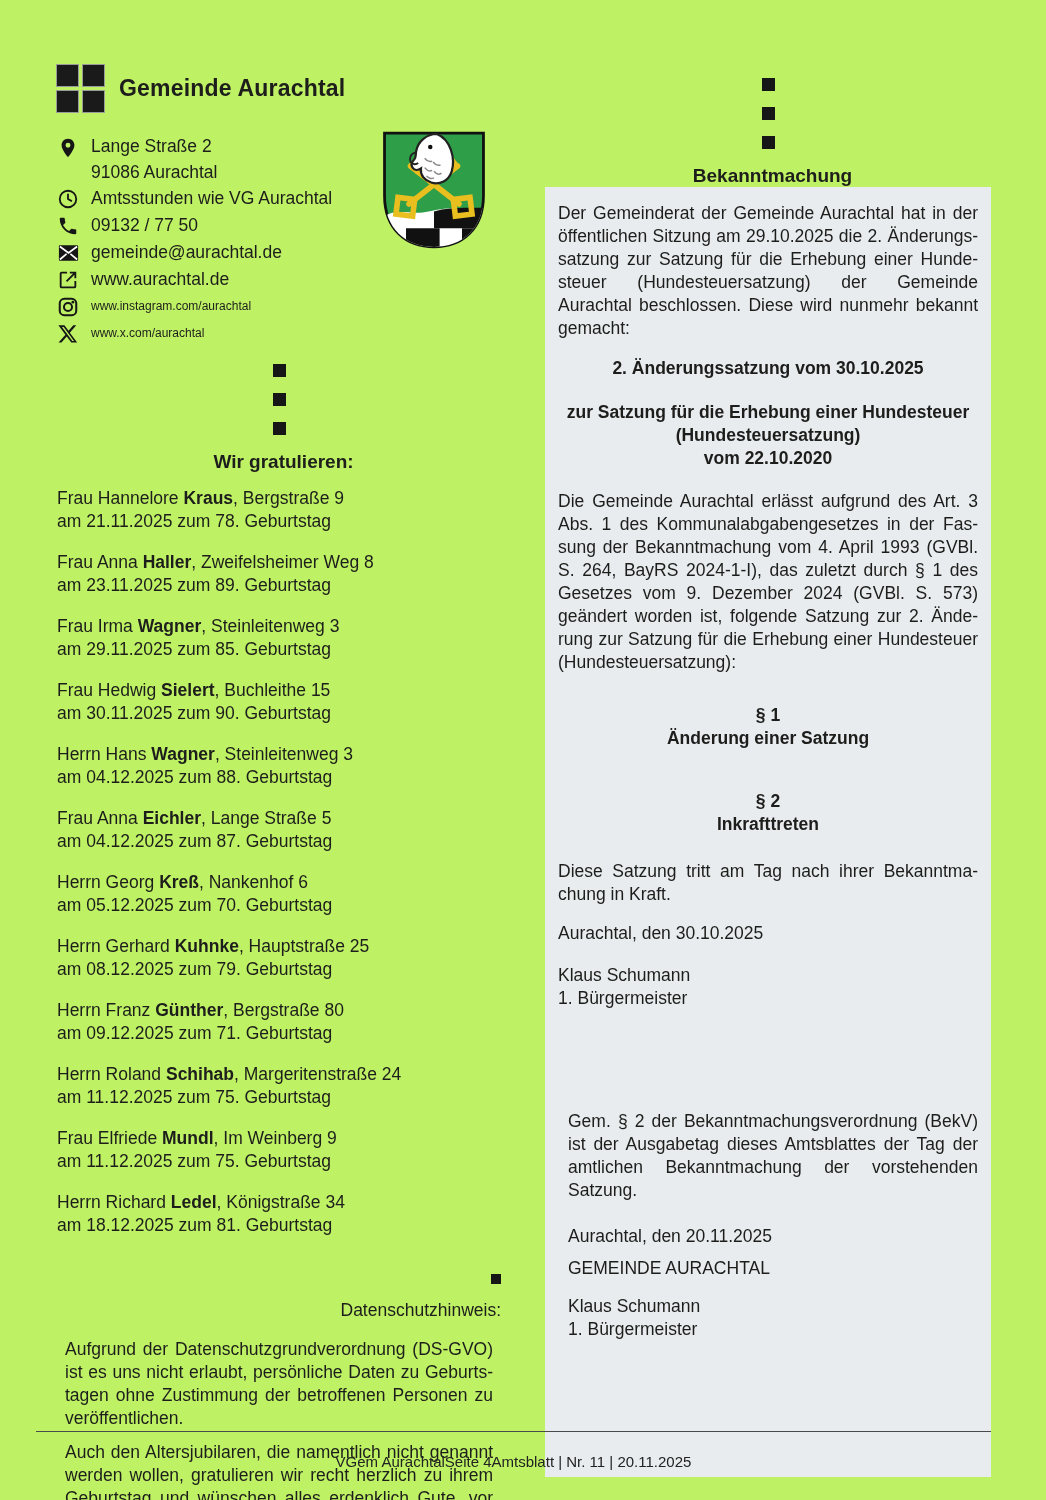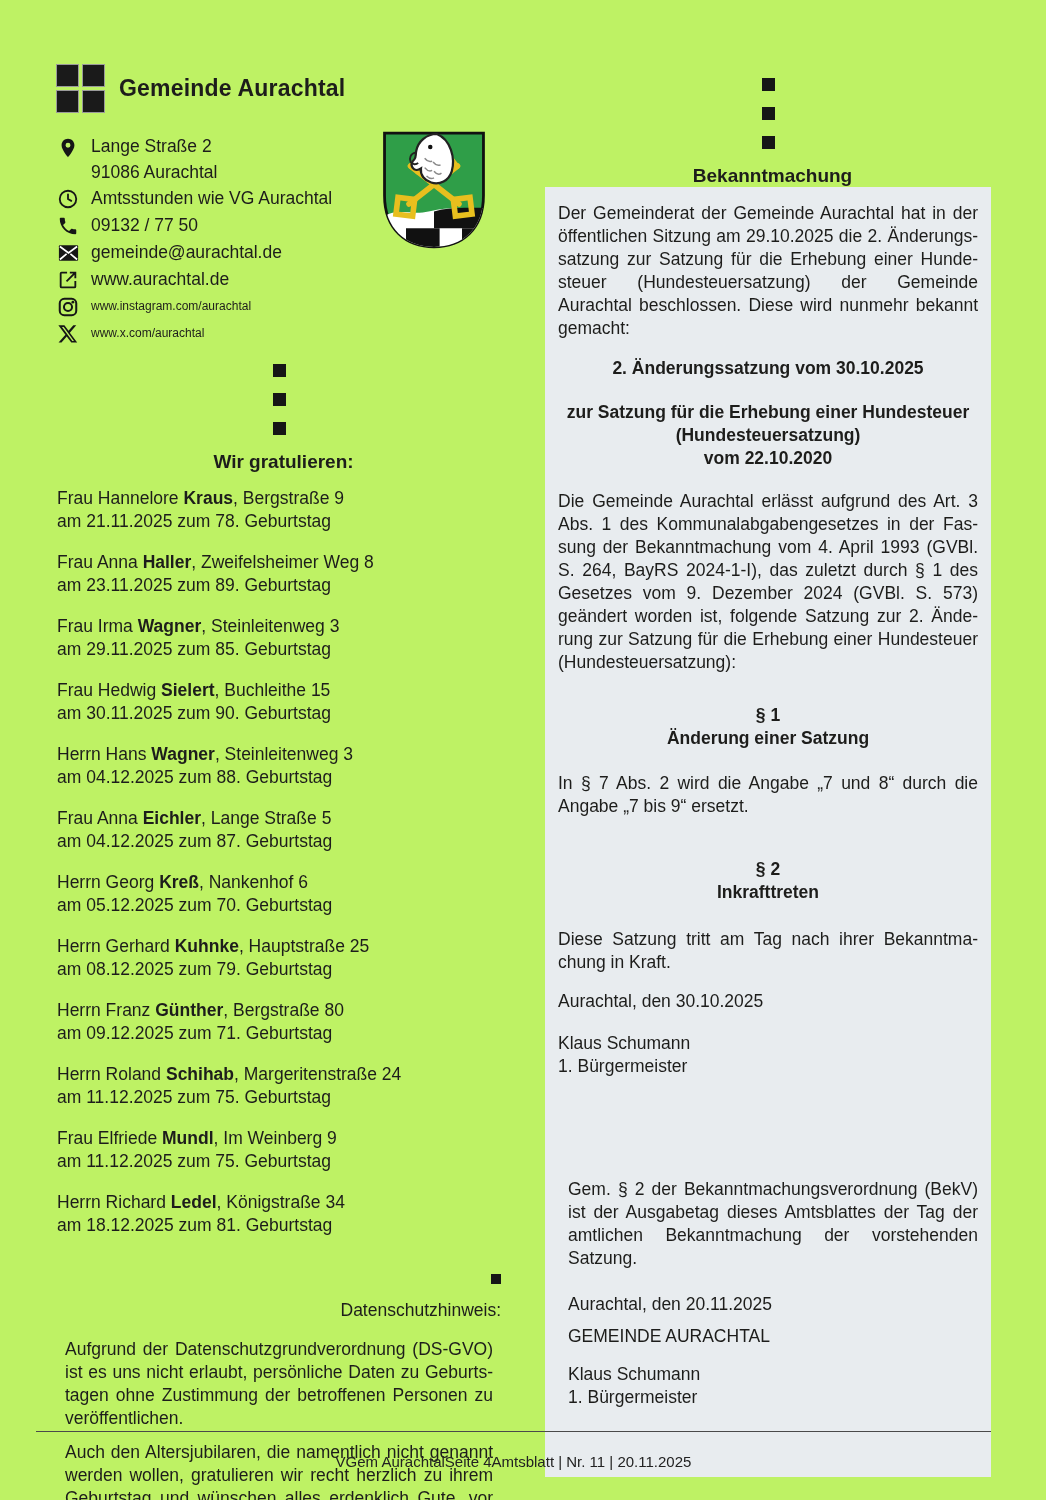--- a/index.html
+++ b/index.html
@@ -274,21 +274,20 @@
       <p class="ctr t2">
         <span>zur Satzung für die Erhebung einer Hundesteuer</span><br>
         <span>(Hundesteuersatzung)</span><br>
         <span>vom 22.10.2020</span>
       </p>
       <p class="just body1">Die Gemeinde Aurachtal erlässt aufgrund des Art. 3 Abs. 1 des Kommunalabgabengesetzes in der Fas­sung der Bekanntmachung vom 4. April 1993 (GVBl. S. 264, BayRS 2024-1-I), das zuletzt durch § 1 des Gesetzes vom 9. Dezember 2024 (GVBl. S. 573) geändert worden ist, folgende Satzung zur 2. Ände­rung zur Satzung für die Erhebung einer Hundesteuer (Hundesteuersatzung):</p>
       <p class="ctr sec1">
         <span>§ 1</span><br>
         <span>Änderung einer Satzung</span>
       </p>
-      <p class="just s1text">In § 7 Abs. 2 wird die Angabe „7 und 8“ durch die Angabe „7 bis 9“ ersetzt.</p>
       <p class="ctr sec2">
         <span>§ 2</span><br>
         <span>Inkrafttreten</span>
       </p>
       <p class="just s2text">Diese Satzung tritt am Tag nach ihrer Bekanntma­chung in Kraft.</p>
       <p class="just pd1">Aurachtal, den 30.10.2025</p>
       <div class="sign1">
         <div>Klaus Schumann</div>
         <div>1. Bürgermeister</div>
       </div>

